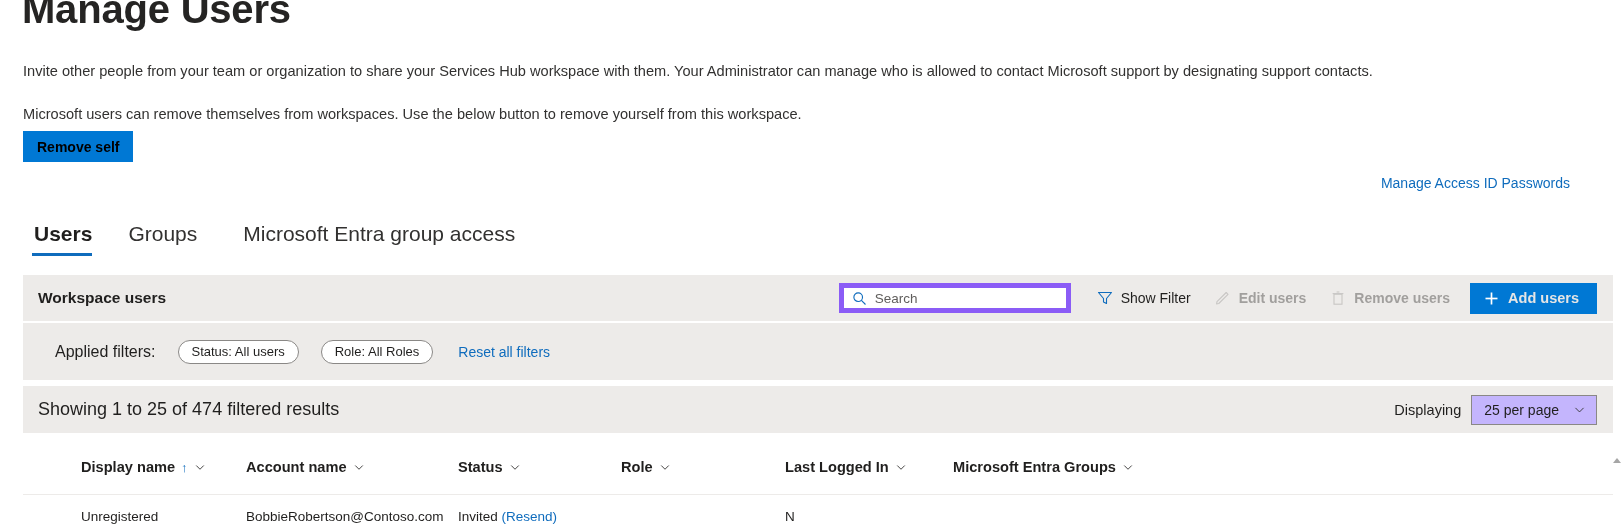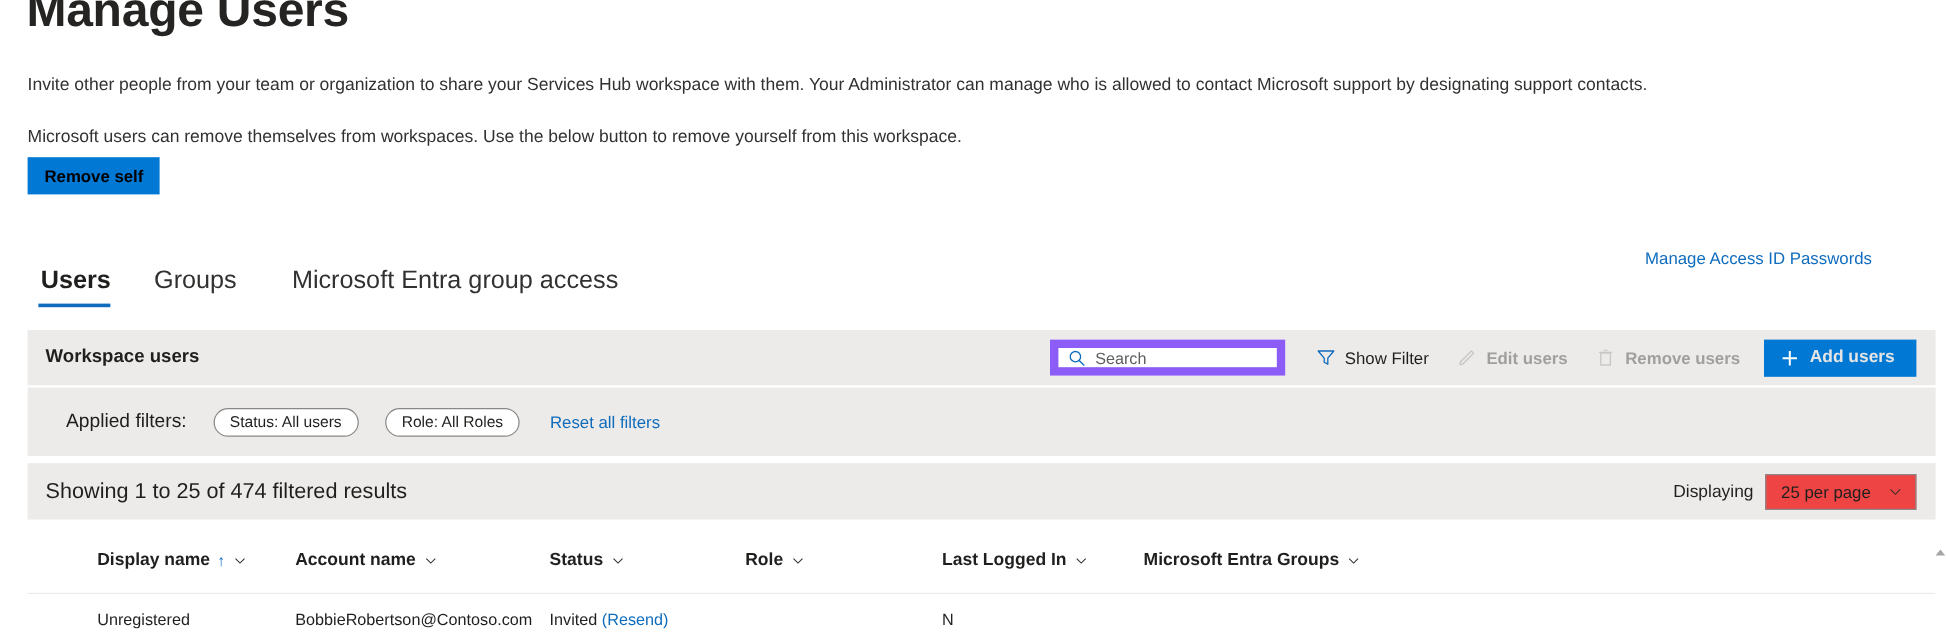--- a/index.html
+++ b/index.html
@@ -29,22 +29,22 @@
   }
   .remove-self-btn {
     position: absolute; left: 23px; top: 131px;
     height: 31px; padding: 0 14px;
     background: #0078d4; color: #000000;
     font-size: 14px; font-weight: 700;
     border: none; cursor: pointer;
     display: flex; align-items: center; justify-content: center;
   }
   .manage-access-link {
-    position: absolute; right: 62px; top: 175px;
-    font-size: 14px; color: #0f6cbd; cursor: pointer; white-space: nowrap; margin-top: 32px;
+    position: absolute; right: 52px; top: 175px;
+    font-size: 14px; color: #0f6cbd; cursor: pointer; white-space: nowrap;
   }
 
   
   .tabs {
     position: absolute; left: 26px; top: 221px;
     display: flex; align-items: flex-end; gap: 12px;
   }
   .tab {
     font-size: 21px; color: #323130; padding: 0 16px 9px 8px;
     cursor: pointer; white-space: nowrap; line-height: 26px;
@@ -68,21 +68,21 @@
   .band.b3 { height: 47px; margin-top: 6px; }
 
   .ws-title {
     font-size: 15.5px; font-weight: 600; color: #201f1e;
     margin-left: 15px; white-space: nowrap;
   }
   .toolbar-right {
     margin-left: auto; display: flex; align-items: center; height: 100%;
   }
   .search-box {
-    width: 196px; height: 30px; background:#fff; border: 7px solid #8b5cf6;
+    width: 232px; height: 30px; background:#fff; border: 5px solid #8b5cf6;
     display: flex; align-items: center; padding: 0 8px; margin-right: 14px;
   }
   .search-box .ph {
     font-size: 13.5px; color: #605e5c; margin-left: 8px;
   }
   .icon { display: inline-flex; align-items: center; justify-content: center; }
   .tool-btn {
     display: flex; align-items: center; gap: 8px;
     font-size: 14px; color: #201f1e; padding: 0 12px; height: 100%;
     cursor: pointer; white-space: nowrap;
@@ -111,21 +111,21 @@
   }
 
   .showing-text {
     font-size: 18px; color: #201f1e; margin-left: 15px; white-space: nowrap;
   }
   .displaying-wrap {
     margin-left: auto; display: flex; align-items: center; margin-right: 16px;
   }
   .displaying-label { font-size: 14.5px; color: #201f1e; margin-right: 10px; }
   .per-page {
-    height: 30px; background: #ef4444; border: 1px solid #8a8886;
+    height: 30px; background: #c4b5fd; border: 1px solid #8a8886;
     display: flex; align-items: center; gap: 14px; padding: 0 10px 0 12px;
     font-size: 14px; color: #201f1e; cursor: pointer; white-space: nowrap;
   }
 
   
   .table-wrap {
     position: absolute; left: 23px; top: 440px; width: 1590px;
     background: #fff;
   }
   .thead {

